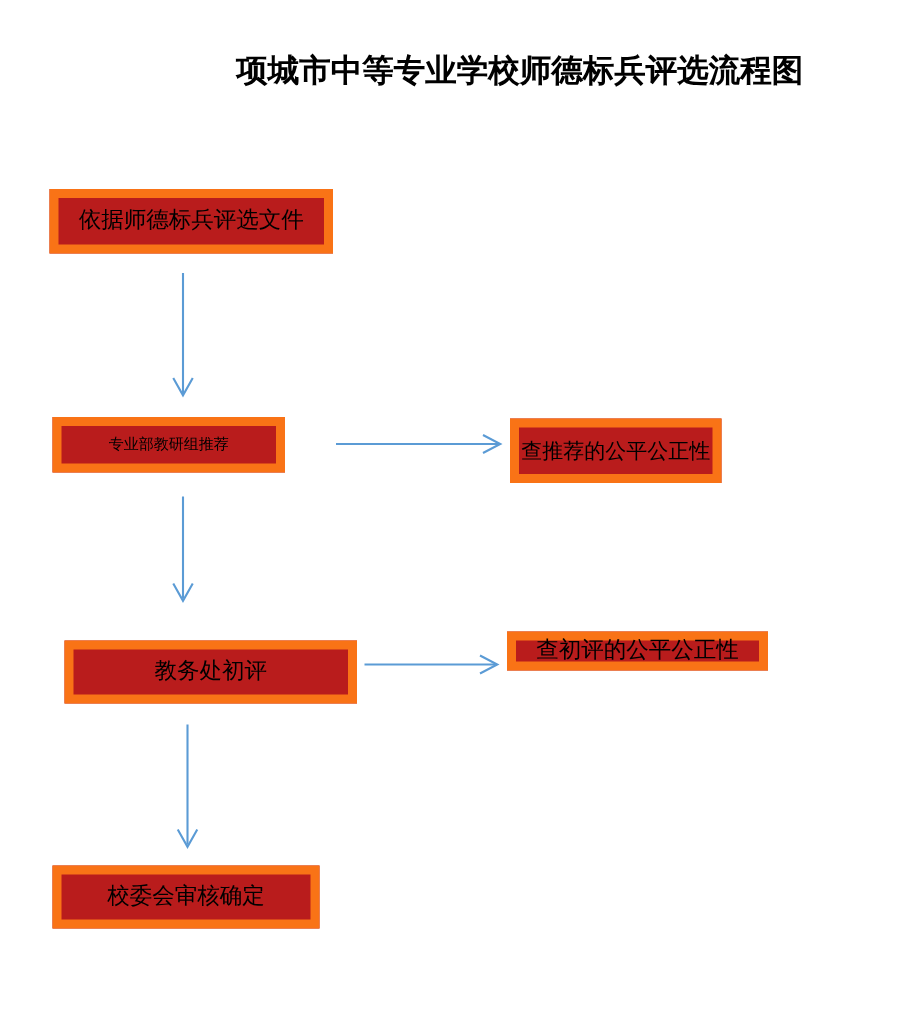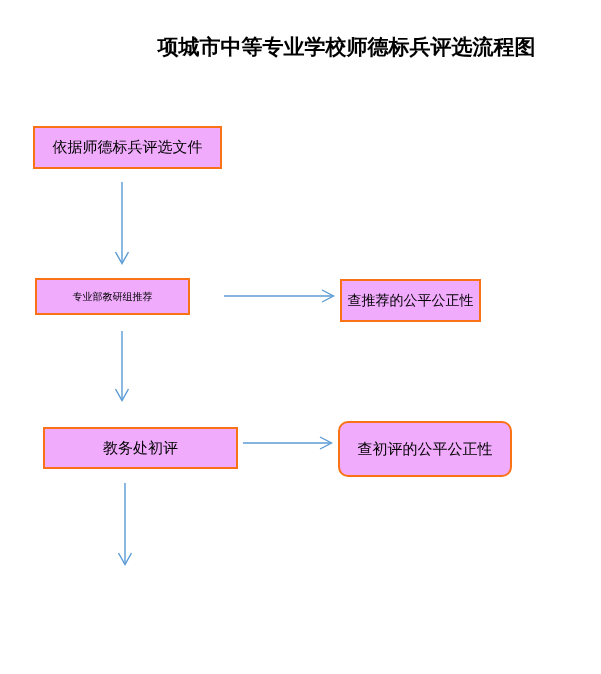--- a/index.html
+++ b/index.html
@@ -33,36 +33,36 @@
     letter-spacing: 0px;
     color: #000000;
     white-space: nowrap;
     padding-left: 46px;
   }
 
   
   .node {
     position: absolute;
     box-sizing: border-box;
-    border: 2px solid #f97316;
-    background: #f0abfc;
+    border: 6px solid #f97316;
+    background: #b91c1c;
     display: flex;
     align-items: center;
     justify-content: center;
     color: #000000;
     font-family: "Liberation Sans", "DejaVu Sans", sans-serif;
     font-size: 15px;
     line-height: 1.1;
     white-space: nowrap;
   }
   .node.n1 { left: 33px;  top: 126px; width: 189px; height: 43px; }
   .node.n2 { left: 35px;  top: 278px; width: 155px; height: 37px; font-size: 10px; }
   .node.n3 { left: 340px; top: 279px; width: 141px; height: 43px; font-size: 14px; }
   .node.n4 { left: 43px;  top: 427px; width: 195px; height: 42px; }
-  .node.n5 { left: 338px; top: 421px; width: 174px; height: 56px; font-size: 15px; border-radius: 10px; }
+  .node.n5 { left: 338px; top: 421px; width: 174px; height: 26px; font-size: 15px; }
   .node.n6 { left: 35px;  top: 577px; width: 178px; height: 42px; }
 
   
   #arrows {
     position: absolute;
     left: 0;
     top: 0;
     width: 601px;
     height: 674px;
     pointer-events: none;
@@ -118,14 +118,15 @@
   <div class="node n1">依据师德标兵评选文件</div>
 
   <div class="node n2">专业部教研组推荐</div>
 
   <div class="node n3">查推荐的公平公正性</div>
 
   <div class="node n4">教务处初评</div>
 
   <div class="node n5">查初评的公平公正性</div>
 
+  <div class="node n6">校委会审核确定</div>
 
 </div>
 
 </body></html>

